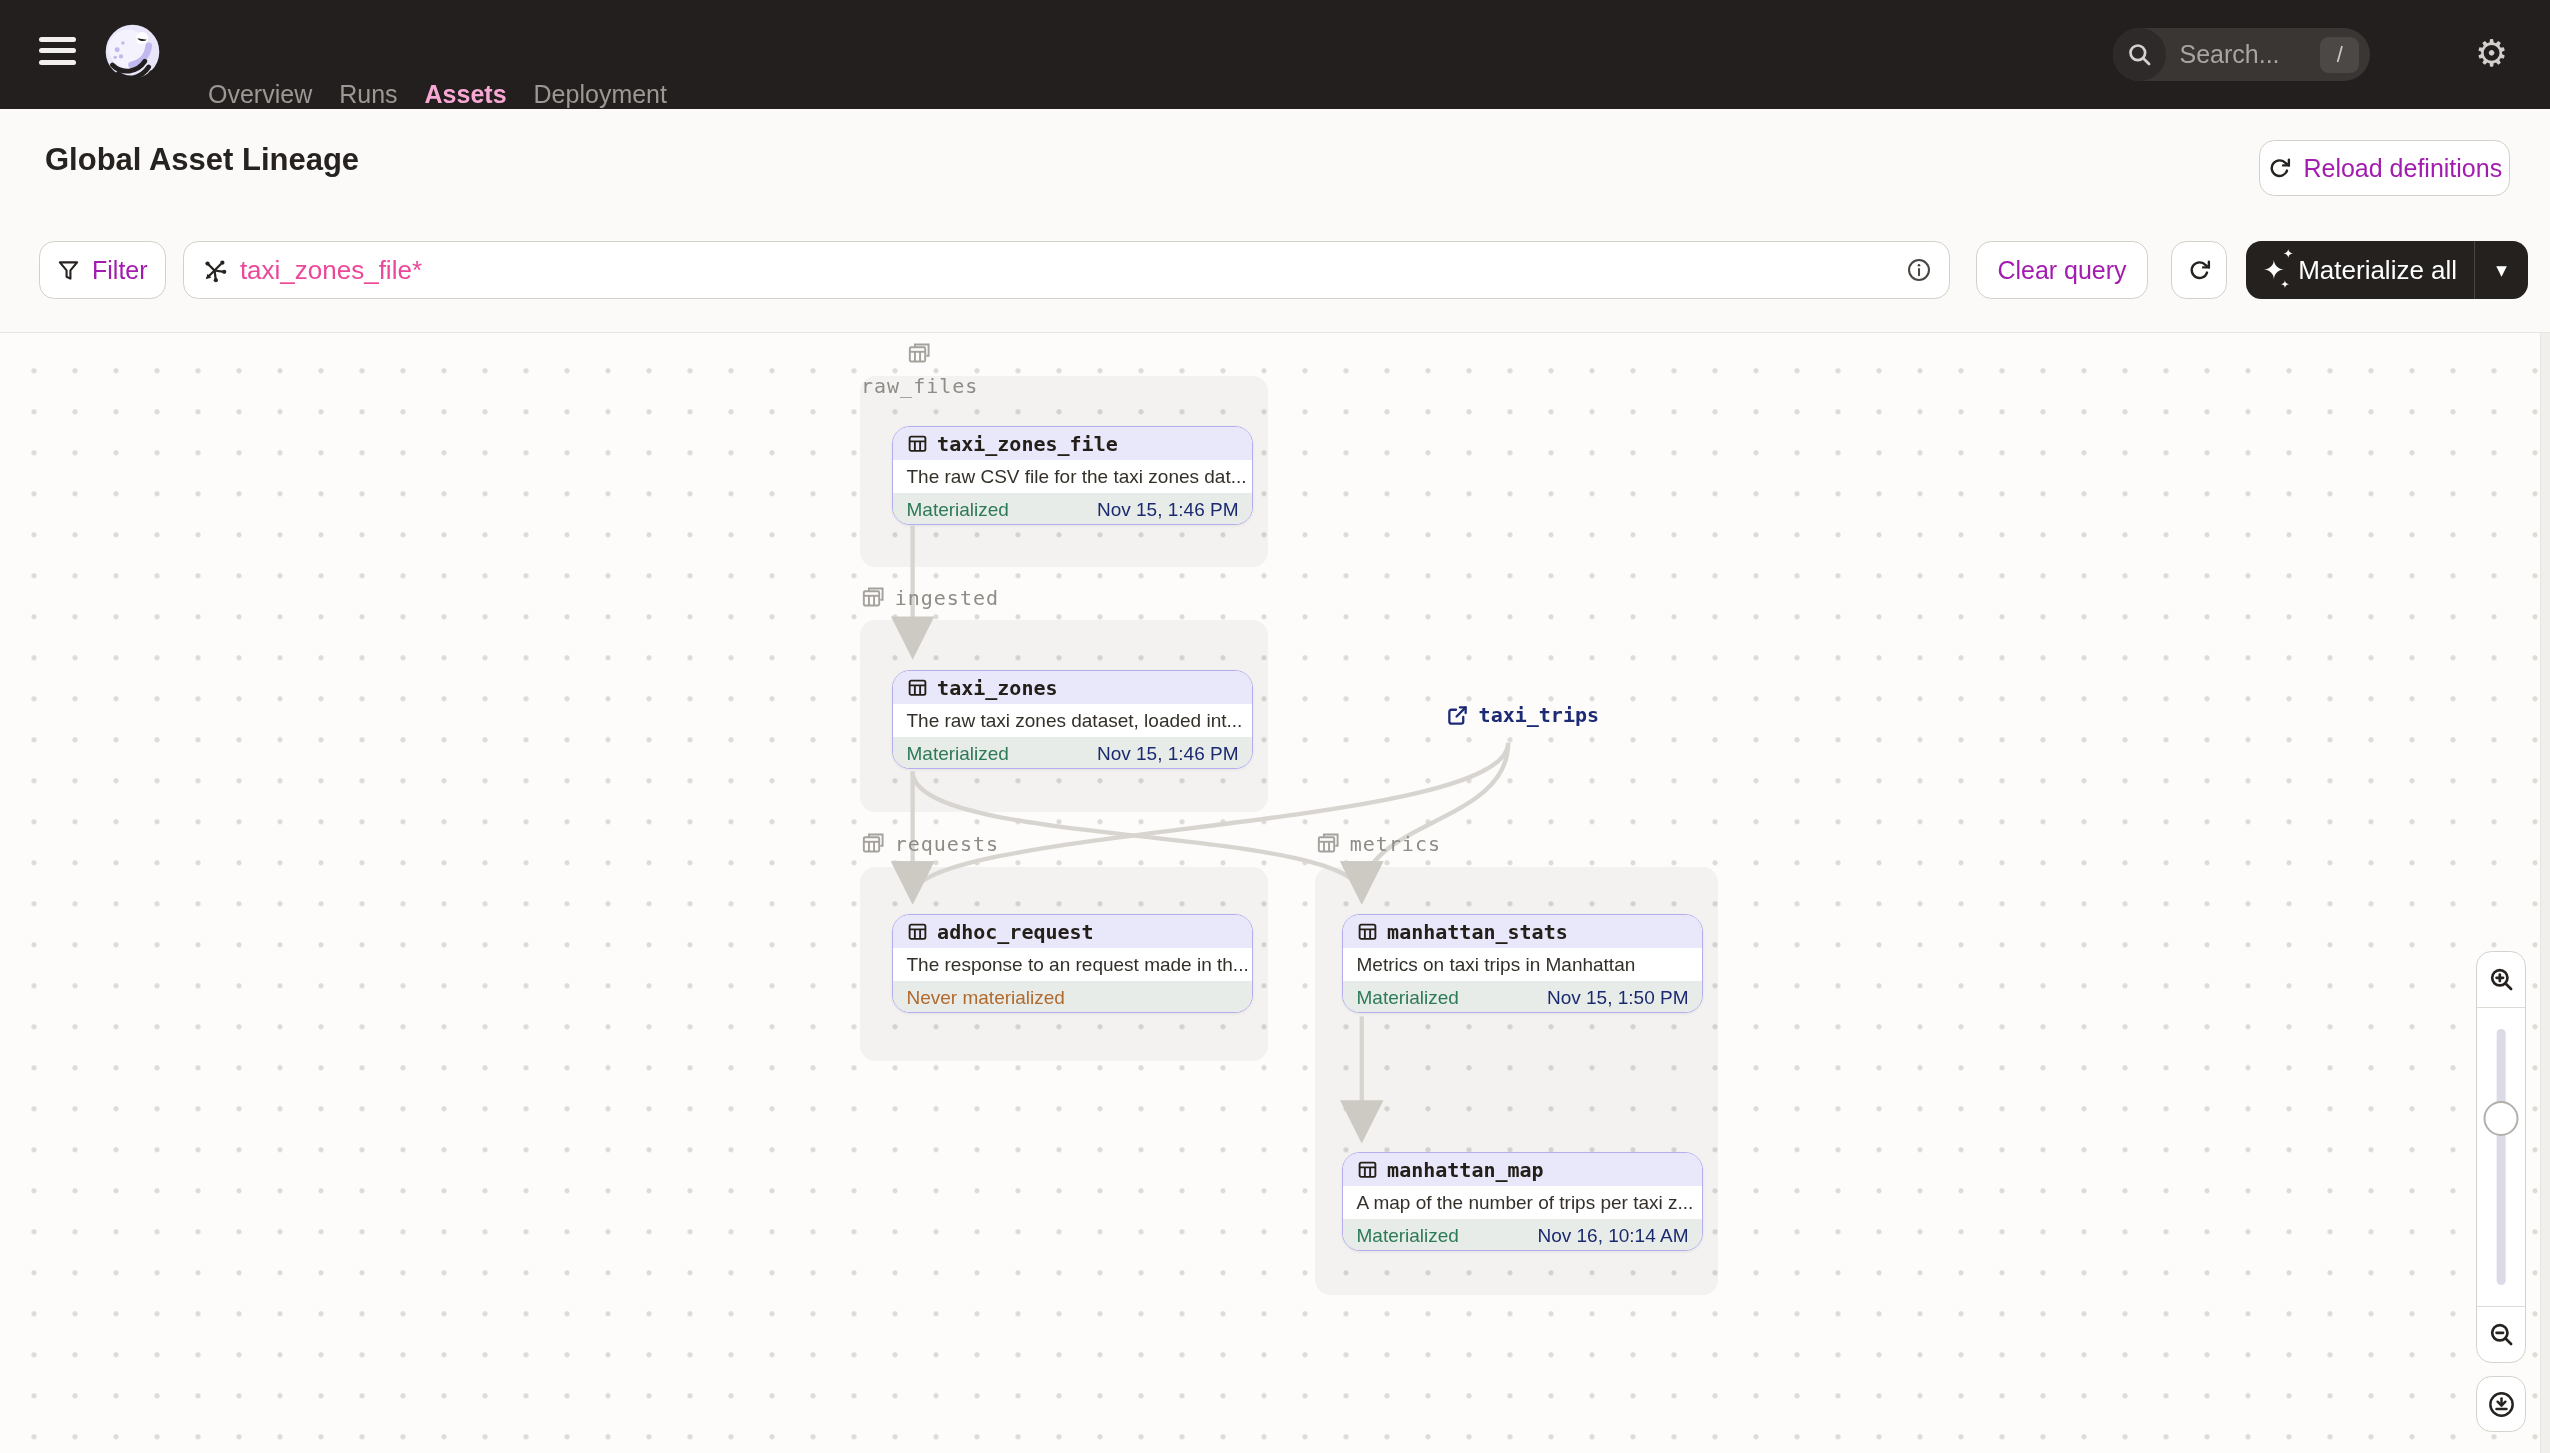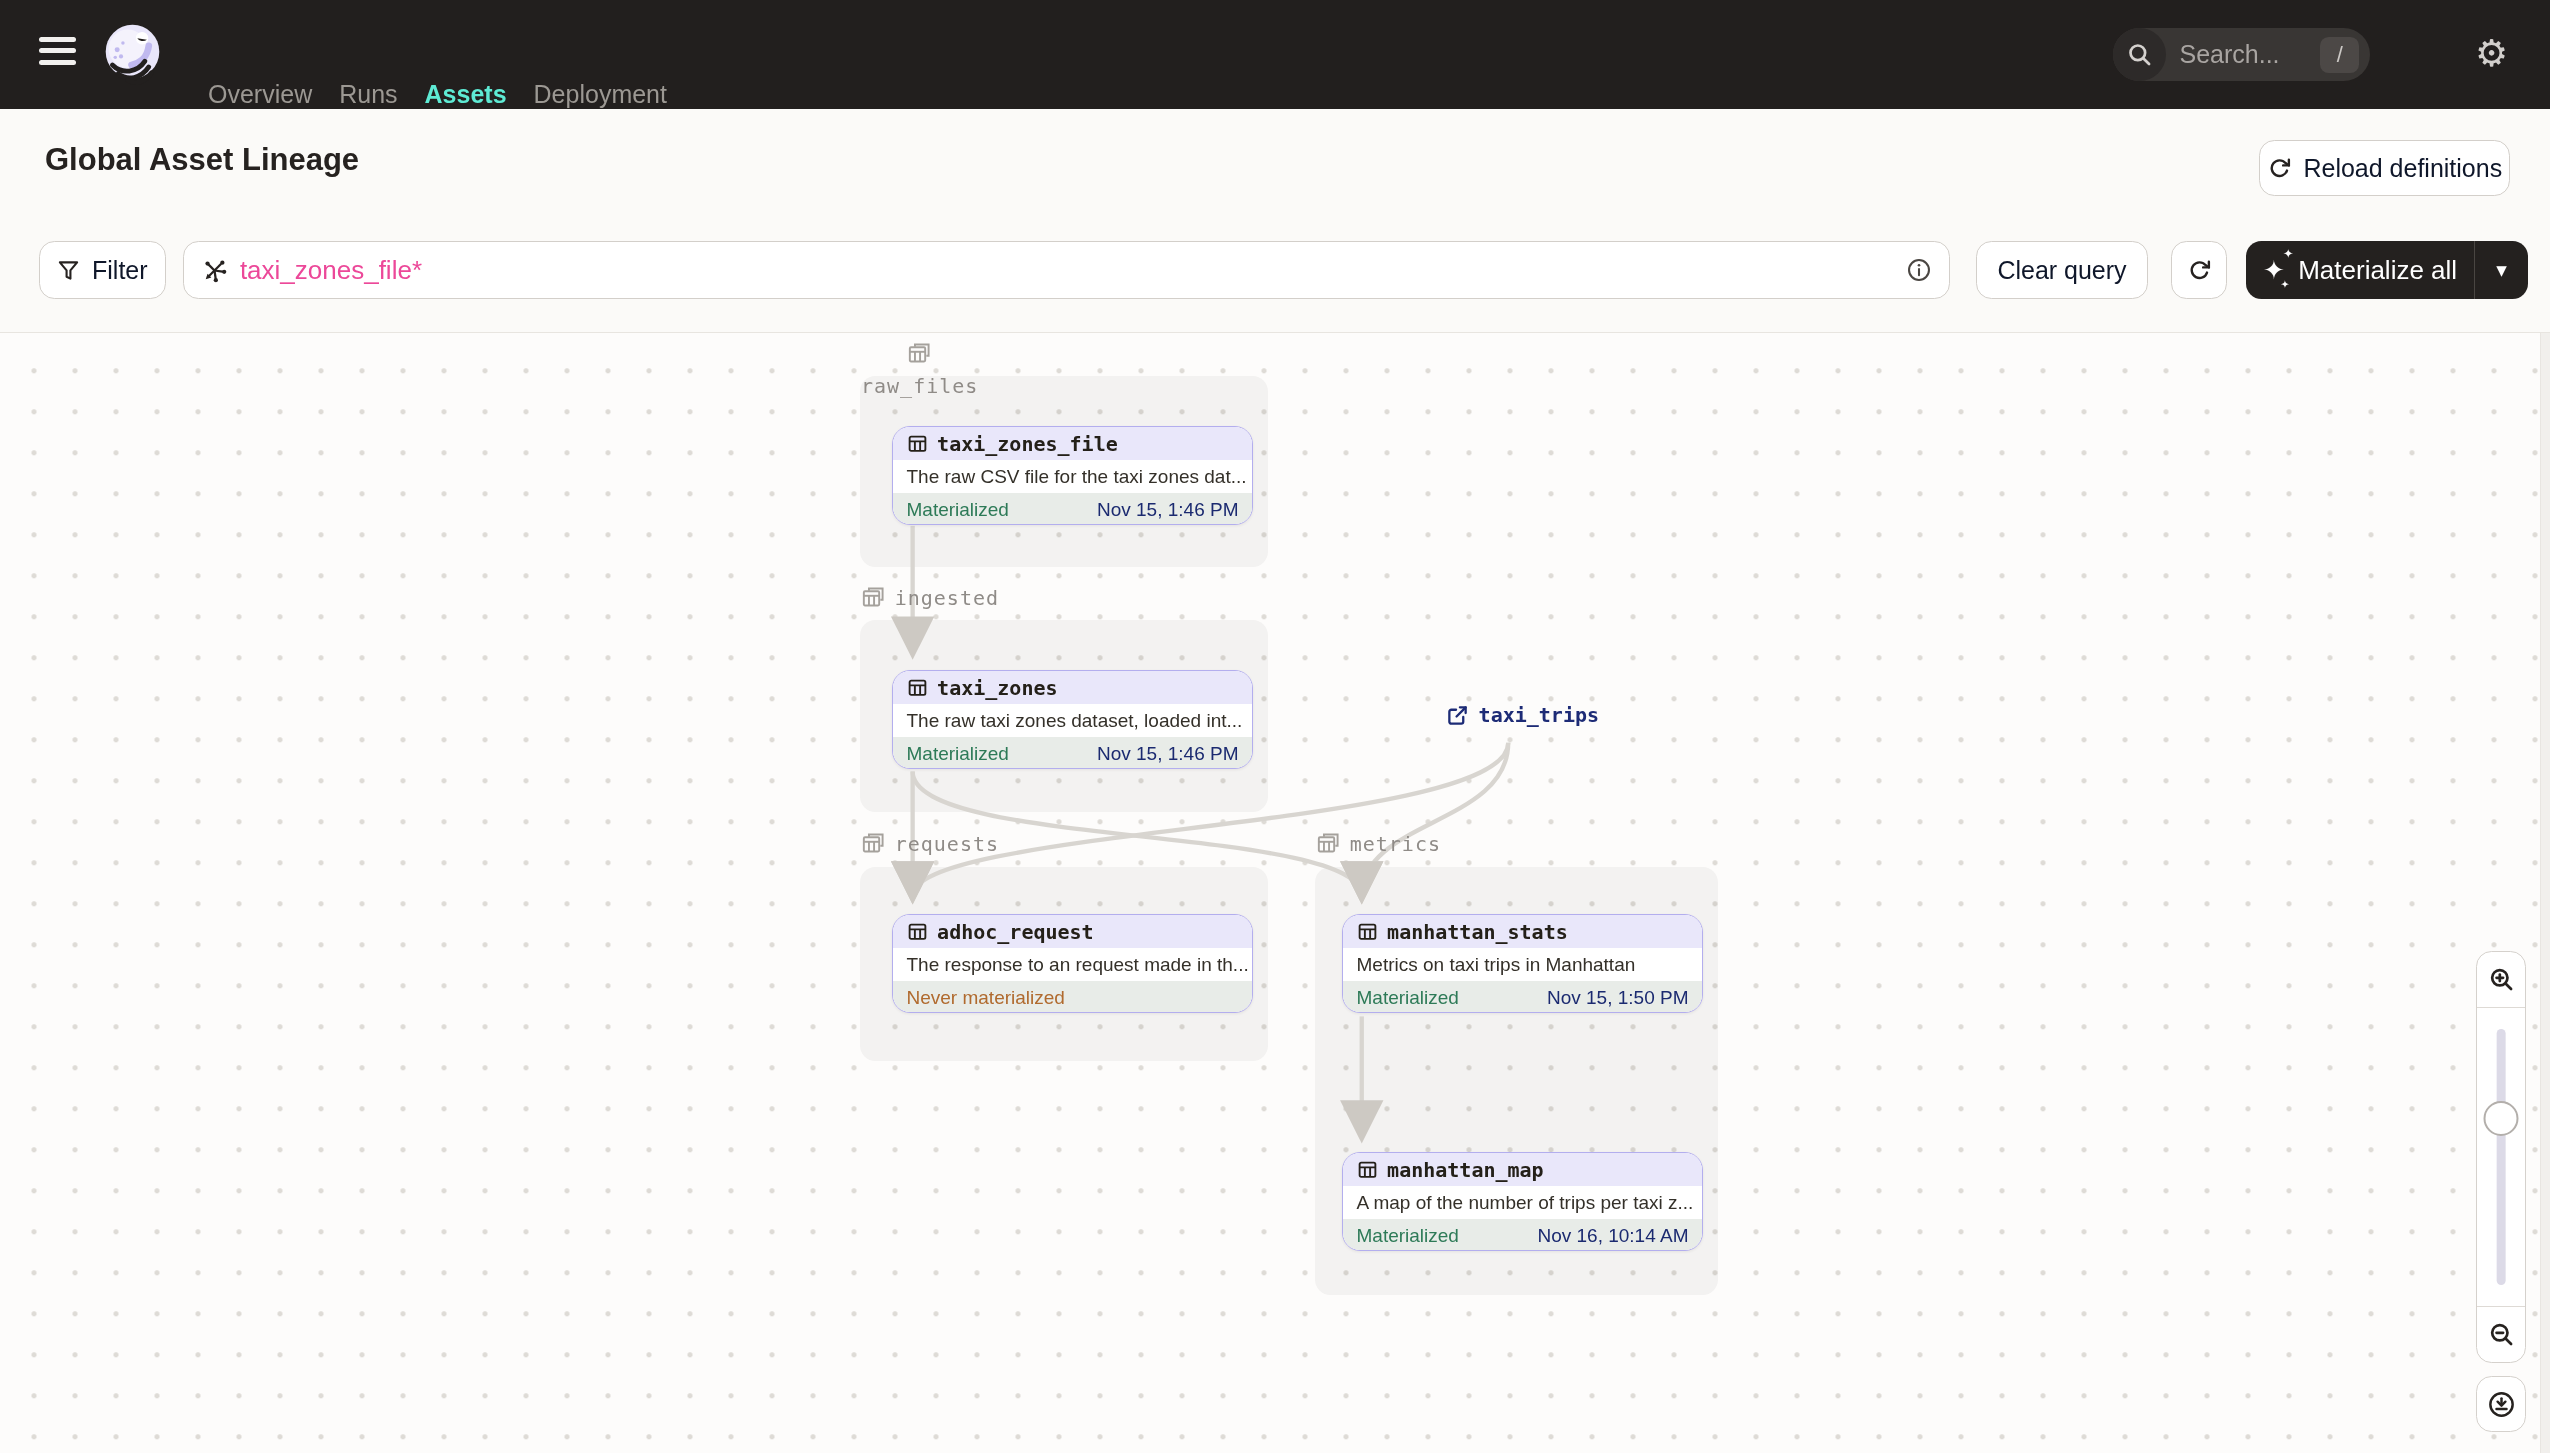--- a/index.html
+++ b/index.html
@@ -7,37 +7,37 @@
               font-family:"Liberation Sans", sans-serif; }
   .mono { font-family:"DejaVu Sans Mono", monospace; }
 
   
   .nav { position:absolute; left:0; top:0; width:2550px; height:109px; background:#221f1e; }
   .hamburger { position:absolute; left:39px; top:37px; width:37px; height:36px; cursor:pointer; }
   .hamburger span { display:block; width:37px; height:4.8px; margin-bottom:6.7px; border-radius:2.9px; background:#f2f0ee; }
   .logo { position:absolute; left:99px; top:21px; width:67px; height:67px; }
   .navlinks { position:absolute; left:208px; top:0; height:109px; display:flex; align-items:flex-end; gap:27px; }
   .navlink { font-size:25px; color:#9c9893; cursor:pointer; }
-  .navlink.active { color:#5eead4; font-weight:700; }
+  .navlink.active { color:#f9a8d4; font-weight:700; }
   .search-pill { position:absolute; left:2113px; top:28px; width:257px; height:53px; border-radius:27px;
                  background:#393634; display:flex; align-items:center; }
   .search-cap { width:53px; height:53px; border-radius:50%; background:#2d2a29; display:flex; align-items:center; justify-content:center; }
   .search-input { flex:1; background:transparent; border:none; outline:none; color:#e8e5e2; font-size:25px;
                   padding-left:13.5px; width:116px; font-family:"Liberation Sans", sans-serif; }
   .search-input::placeholder { color:#a9a5a2; }
   .slash-badge { width:39px; height:36px; margin-right:10.6px; border-radius:8.7px; background:#4c4846; color:#ccc9c6;
                  font-size:22px; display:flex; align-items:center; justify-content:center; }
   .gear { position:absolute; left:2475px; top:35px; font-size:37px; color:#d2cfcc; line-height:1; cursor:pointer; }
 
   
   .header-region { position:absolute; left:0; top:109px; width:2550px; height:224px; background:#fbfaf8;
                    border-bottom:1.9px solid #e8e5e0; }
   .page-title { position:absolute; left:45px; top:33px; font-size:31px; font-weight:700; color:#262220; }
   .btn { display:flex; align-items:center; justify-content:center; gap:11.6px; background:#ffffff;
-         border:1.9px solid #d3cfca; border-radius:15.4px; color:#0f172a; font-size:25px; cursor:pointer; }
+         border:1.9px solid #d3cfca; border-radius:15.4px; color:#a21caf; font-size:25px; cursor:pointer; }
   .reload-btn { position:absolute; left:2259px; top:31px; width:251px; height:56px; }
   .toolbar-row { position:absolute; left:0; top:132px; width:2550px; height:58px; }
   .filter-btn { position:absolute; left:39px; top:0; width:127px; height:58px; }
   .query-box { position:absolute; left:183px; top:0; width:1767px; height:58px; background:#fff;
                border:1.9px solid #d3cfca; border-radius:15.4px; display:flex; align-items:center; padding:0 17.3px; }
   .query-input { flex:1; border:none; outline:none; font-size:26px; color:#ec4899; margin-left:11.6px;
                  font-family:"Liberation Sans", sans-serif; background:transparent; }
   .clear-btn { position:absolute; left:1976px; top:0; width:172px; height:58px; }
   .refresh-btn { position:absolute; left:2171px; top:0; width:56px; height:58px; }
   .materialize-btn { position:absolute; left:2246px; top:0; width:282px; height:58px; background:#24211f;

